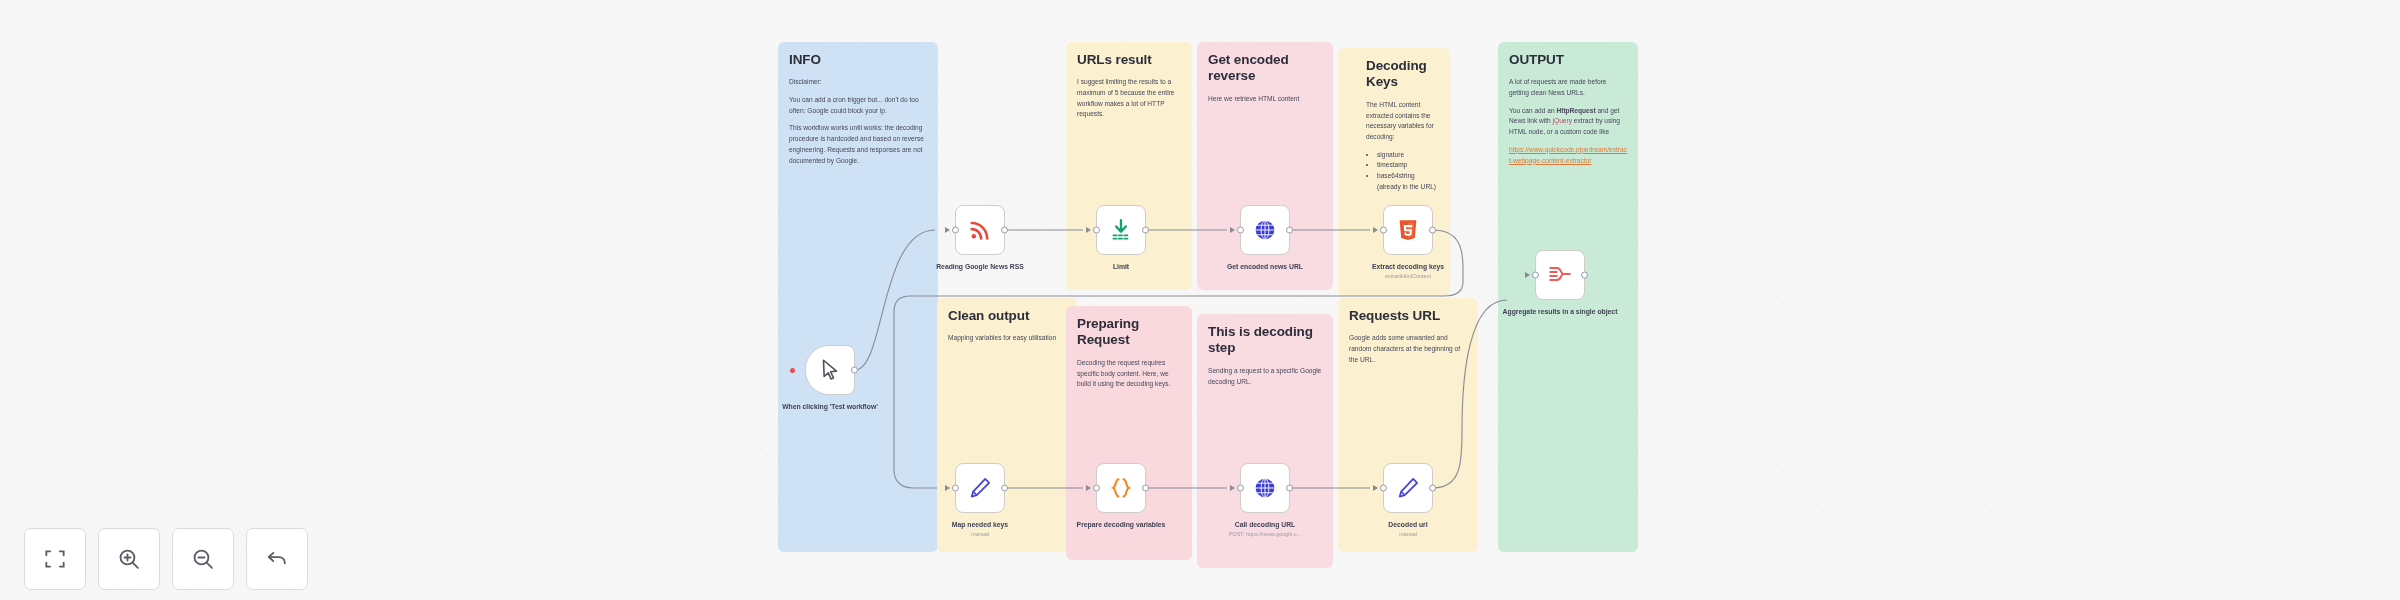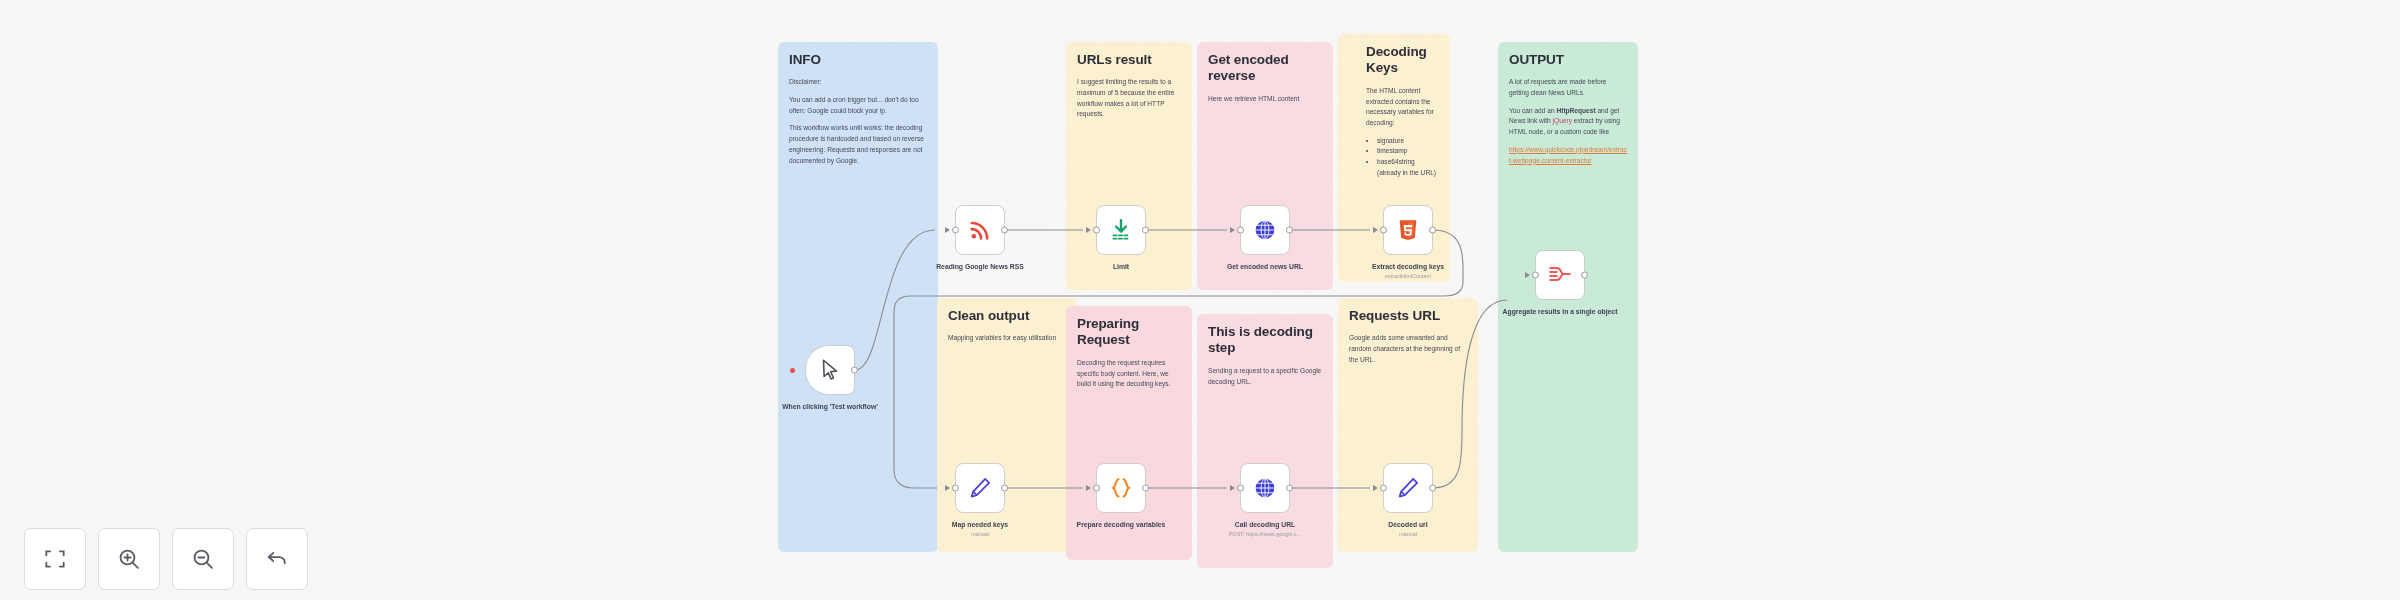--- a/index.html
+++ b/index.html
@@ -151,21 +151,21 @@
   <div class="note n-yellow" style="left:1066px; top:42px; width:126px; height:248px;">
     <h3>URLs result</h3>
     <p>I suggest limiting the results to a maximum of 5 because the entire workflow makes a lot of HTTP requests.</p>
   </div>
 
   <div class="note n-pink" style="left:1197px; top:42px; width:136px; height:248px;">
     <h3>Get encoded reverse</h3>
     <p>Here we retrieve HTML content</p>
   </div>
 
-  <div class="note n-yellow" style="left:1338px; top:34px; width:112px; height:248px;padding-left:28px;">
+  <div class="note n-yellow" style="left:1338px; top:48px; width:112px; height:248px;padding-left:28px;">
     <h3>Decoding Keys</h3>
     <p>The HTML content extracted contains the necessary variables for decoding:</p>
     <ul>
       <li>signature</li>
       <li>timestamp</li>
       <li>base64string (already in the URL)</li>
     </ul>
   </div>
 
   <div class="note n-green" style="left:1498px; top:42px; width:140px; height:510px;">

